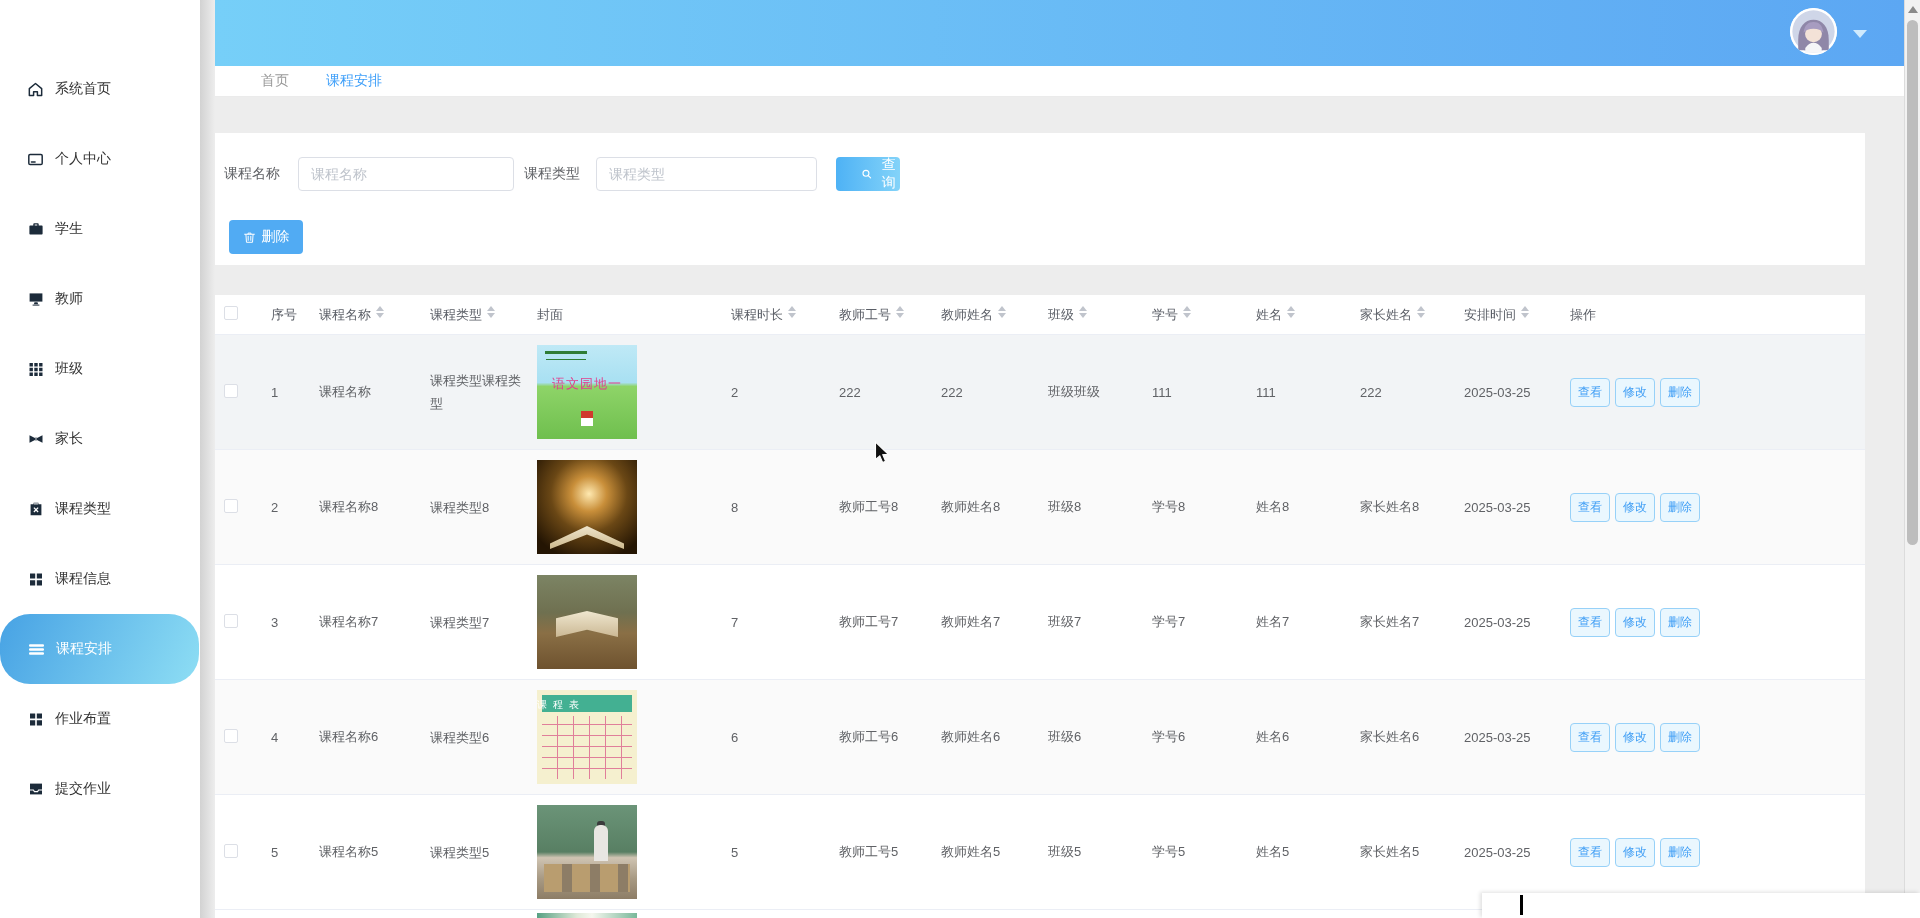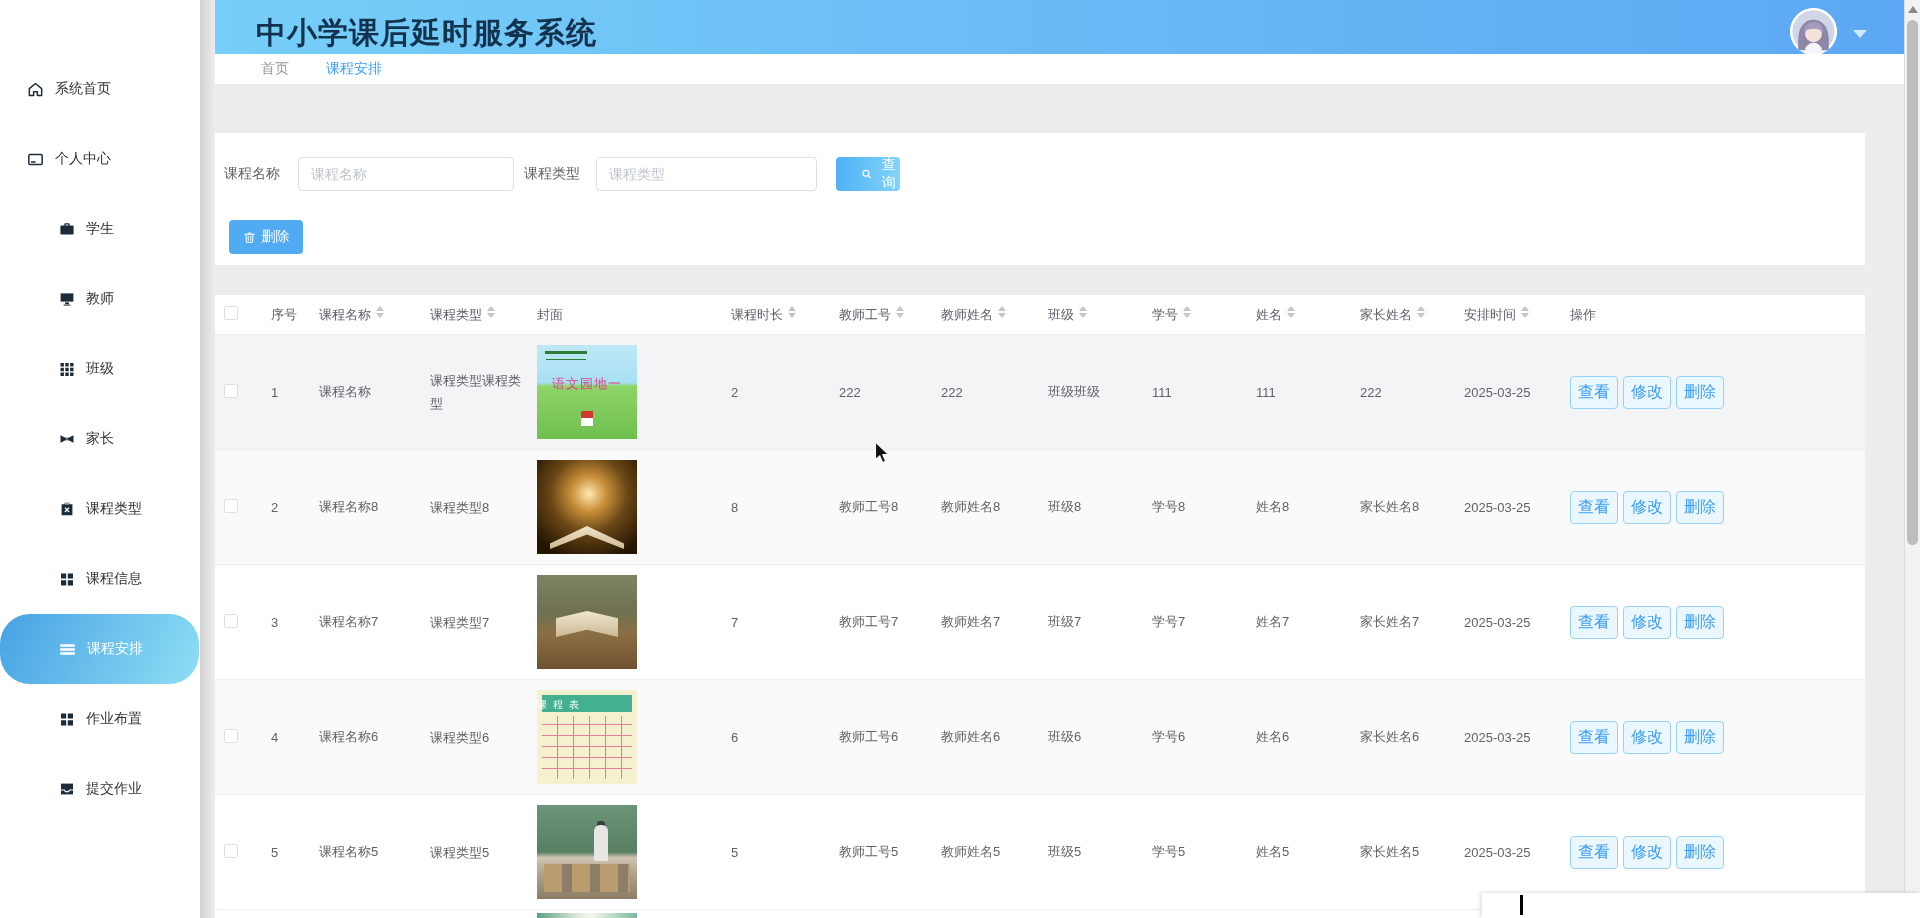--- a/index.html
+++ b/index.html
@@ -4,41 +4,41 @@
 <style>
   * { margin:0; padding:0; box-sizing:border-box; }
   html,body { width:1920px; height:918px; overflow:hidden; }
   body { background:#ededed; font-family:"Liberation Sans","DejaVu Sans",sans-serif; position:relative; }
 
   
   .sidebar { position:absolute; left:0; top:0; width:200px; height:918px; background:#fff; z-index:3; }
   .side-shadow { position:absolute; left:200px; top:0; width:15px; height:918px;
                  background:linear-gradient(90deg,#d2d2d2,#ededed); z-index:2; }
   .side-menu { padding-top:54px; }
-  .side-item { height:70px; display:flex; align-items:center; padding-left:59px; cursor:pointer;
+  .side-item { height:70px; display:flex; align-items:center; padding-left:28px; cursor:pointer;
                color:#333; font-size:14px; }
   .side-item.top { padding-left:27px; }
   .side-item .side-icon { color:#1c2b3a; display:inline-flex; margin-right:11px; }
   .side-item.active { width:199px; border-radius:30px; color:#fff;
                       background:linear-gradient(115deg,#47a2e4 0%,#8edef4 100%); }
   .side-item.active .side-icon { color:#fff; }
 
   
   .main { position:absolute; left:215px; top:0; width:1689px; height:918px; }
 
   .topbar { position:absolute; left:0; top:0; width:100%; height:66px;
             background:linear-gradient(90deg,#76cff8 0%,#5ca7f3 100%); }
   .app-title { position:absolute; left:41px; top:0; line-height:66px; font-size:30px; font-weight:700;
                color:#12324e; letter-spacing:1px; }
   .user-box { position:absolute; left:1575px; top:8px; display:flex; align-items:center; gap:16px; }
   .avatar { width:47px; height:47px; border-radius:50%; background:#fff; overflow:hidden; }
   .caret-down { width:0; height:0; border-left:7px solid transparent; border-right:7px solid transparent;
                 border-top:8px solid #cfeafd; margin-top:4px; }
 
-  .tabbar { position:absolute; left:0; top:54px; width:100%; height:31px; background:#fff;
+  .tabbar { position:absolute; left:0; top:66px; width:100%; height:31px; background:#fff;
             border-bottom:1px solid #ebebeb; display:flex; align-items:center; padding-left:46px; gap:37px; }
   .tab { font-size:14px; color:#999; cursor:pointer; }
   .tab.active { color:#3e9ff9; }
 
   
   .search-card { position:absolute; left:0; top:133px; width:1650px; height:132px; background:#fff; }
   .search-row { position:absolute; left:9px; top:24px; display:flex; align-items:center; }
   .search-label { font-size:14px; color:#606266; width:56px; margin-right:18px; }
   .search-label.second { margin-left:10px; margin-right:16px; }
   .text-input { width:216px; height:34px; border:1px solid #dcdfe6; border-radius:4px; padding:0 12px;
@@ -67,21 +67,21 @@
   .checkbox { width:14px; height:14px; border:1px solid #dcdfe6; border-radius:2px; background:#fff;
               display:inline-block; cursor:pointer; }
   .th-wrap { display:inline-flex; align-items:flex-start; }
   .sort { display:inline-flex; flex-direction:column; gap:2px; margin-left:5px; cursor:pointer; }
   .sort i { display:block; width:0; height:0; border-left:4px solid transparent; border-right:4px solid transparent; }
   .sort .up { border-bottom:5px solid #c0c4cc; }
   .sort .dn { border-top:5px solid #c0c4cc; }
   .cell-course-type { line-height:23px; }
   .actions { display:flex; gap:5px; }
   .mini-btn { background:#eaf7fe; border:1px solid #97d1f8; color:#3f9ef5; border-radius:4px;
-              font-size:16px; padding:5px 7px; cursor:pointer; }
+              font-size:12px; padding:5px 7px; cursor:pointer; }
 
   
   .cover { width:100px; height:94px; position:relative; overflow:hidden;
            display:flex; align-items:center; justify-content:center; }
   .cover.v1 { background:linear-gradient(180deg,#bfe9f6 0%,#a8e0f2 40%,#8ed468 44%,#6fbf4e 100%); }
   .v1 .cover-text { color:#e0408d; font-weight:400; font-size:13px; letter-spacing:1px; margin-top:-16px; }
   .v1::before { content:""; position:absolute; top:6px; left:8px; width:42px; height:3px; background:#2f7d35;
                 box-shadow:0 7px 0 -1px #2f7d35; }
   .v1::after { content:""; position:absolute; bottom:13px; left:44px; width:12px; height:8px; background:#fff;
                border-top:7px solid #d03a2e; }
@@ -222,21 +222,20 @@
         </span>
         <span class="side-label">提交作业</span>
       </div>
     </nav>
 </aside>
 <div class="side-shadow"></div>
 
 <div class="main">
 
   <header class="topbar">
-    <h1 class="app-title">中小学课后延时服务系统</h1>
     <div class="user-box">
       <span class="avatar">
         <svg viewBox="0 0 40 40" width="47" height="47">
           <circle cx="20" cy="20" r="20" fill="#ffffff"></circle>
           <circle cx="20" cy="20" r="18" fill="#cfd6e8"></circle>
           <path d="M7 27c0-11 5.5-17 13-17s13 6 13 17v9H7z" fill="#8f87a8"></path>
           <circle cx="20" cy="22" r="7.2" fill="#f3e2d7"></circle>
           <path d="M11.5 21c1-6.5 4-9 8.5-9s7.5 2.5 8.5 9c-2.2-2.4-4.5-3.4-8.5-3.4s-6.3 1-8.5 3.4z" fill="#a79cc0"></path>
           <path d="M13 34c2-3 4.5-4.5 7-4.5s5 1.5 7 4.5v4H13z" fill="#f5f5f8"></path>
         </svg>

